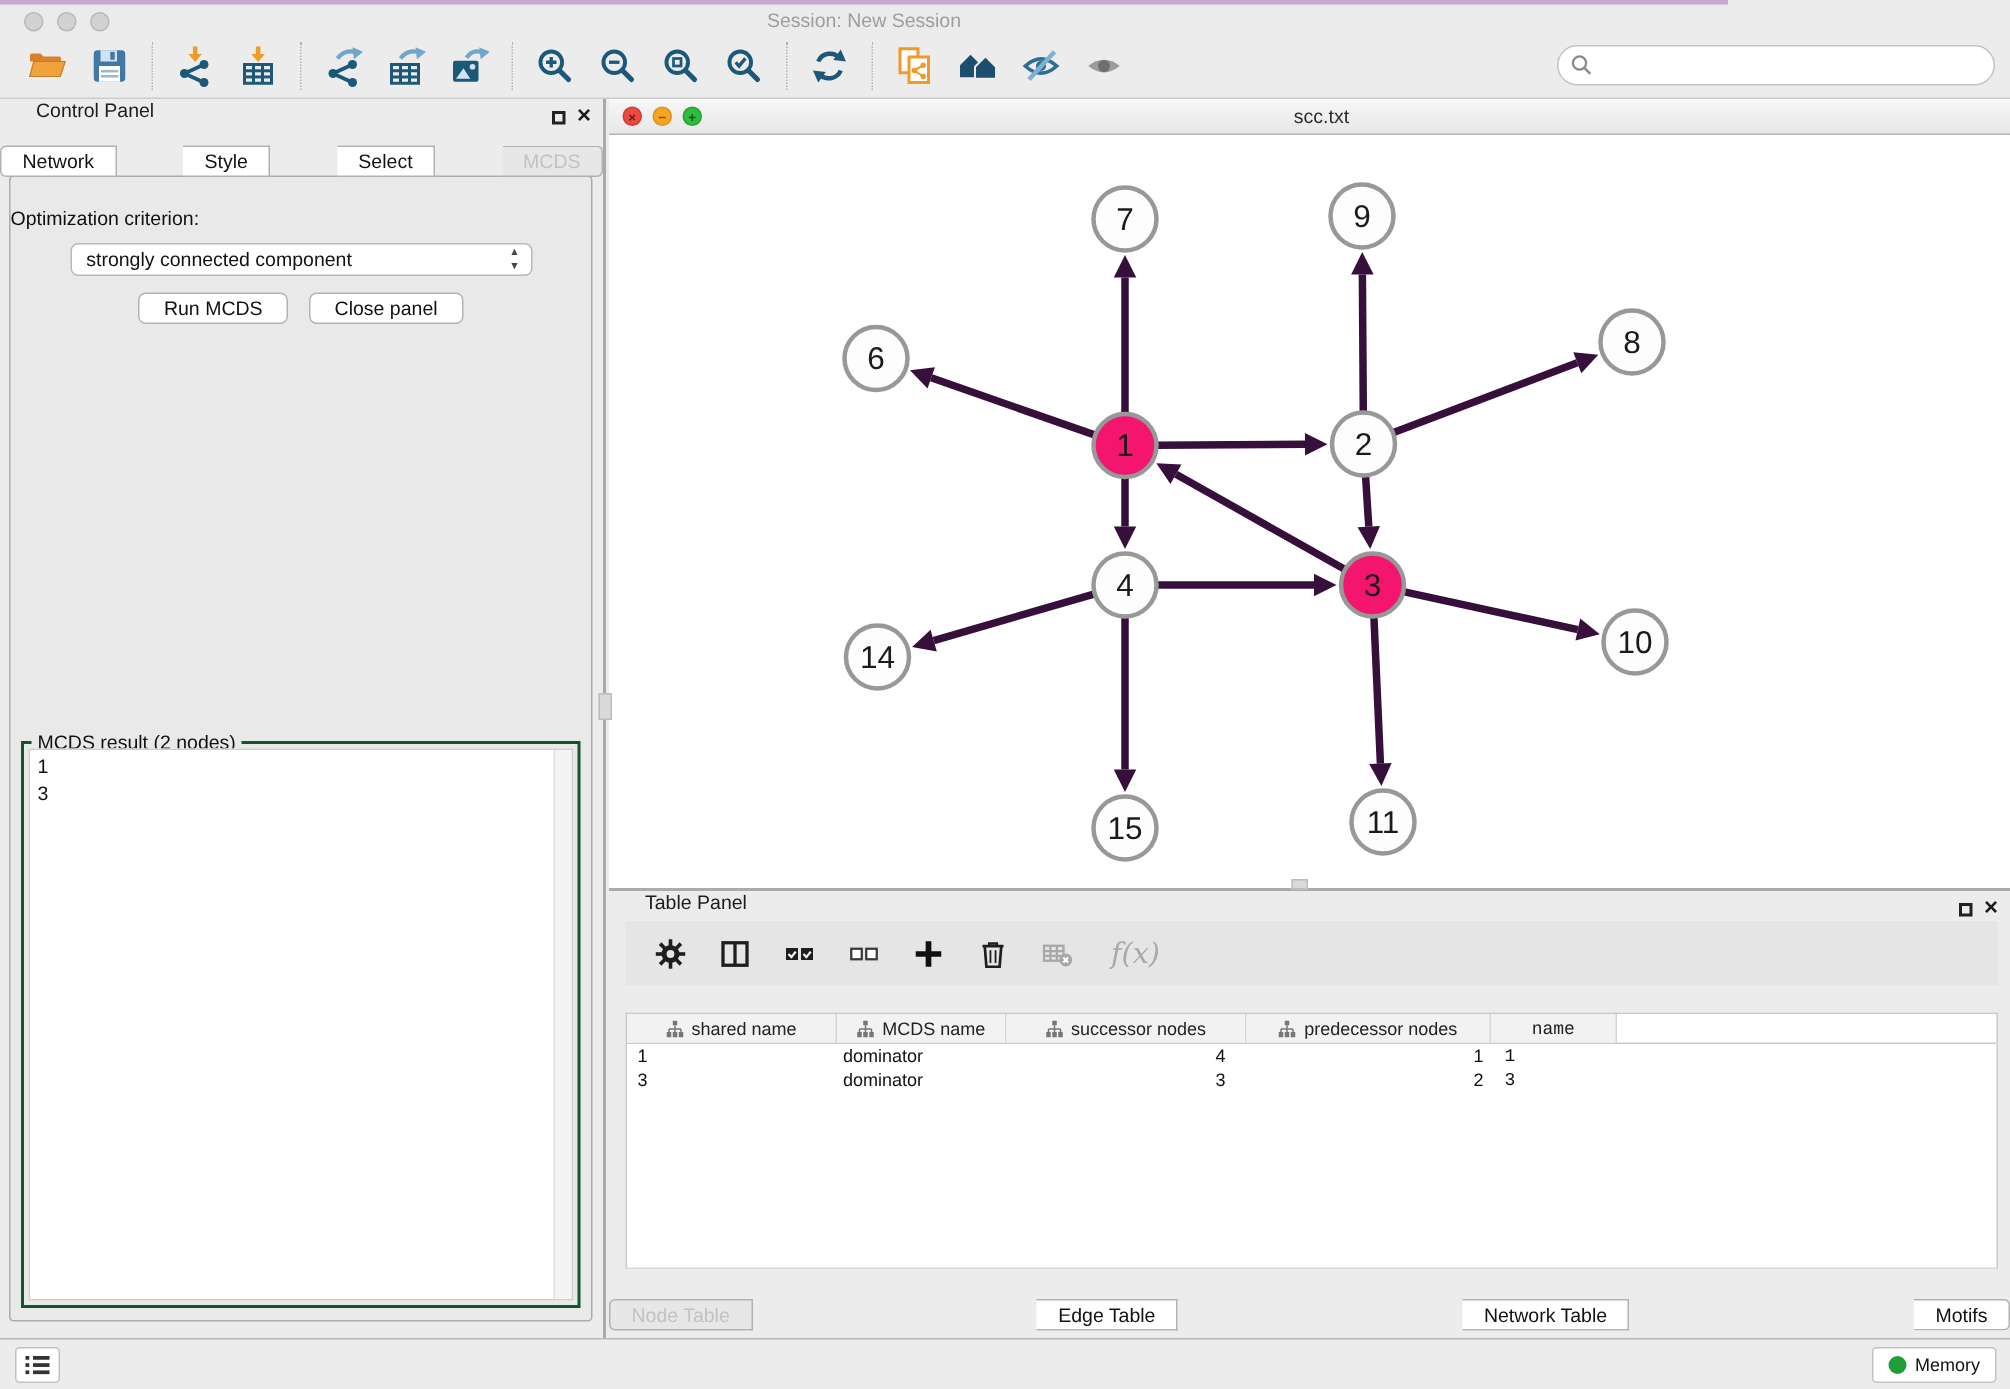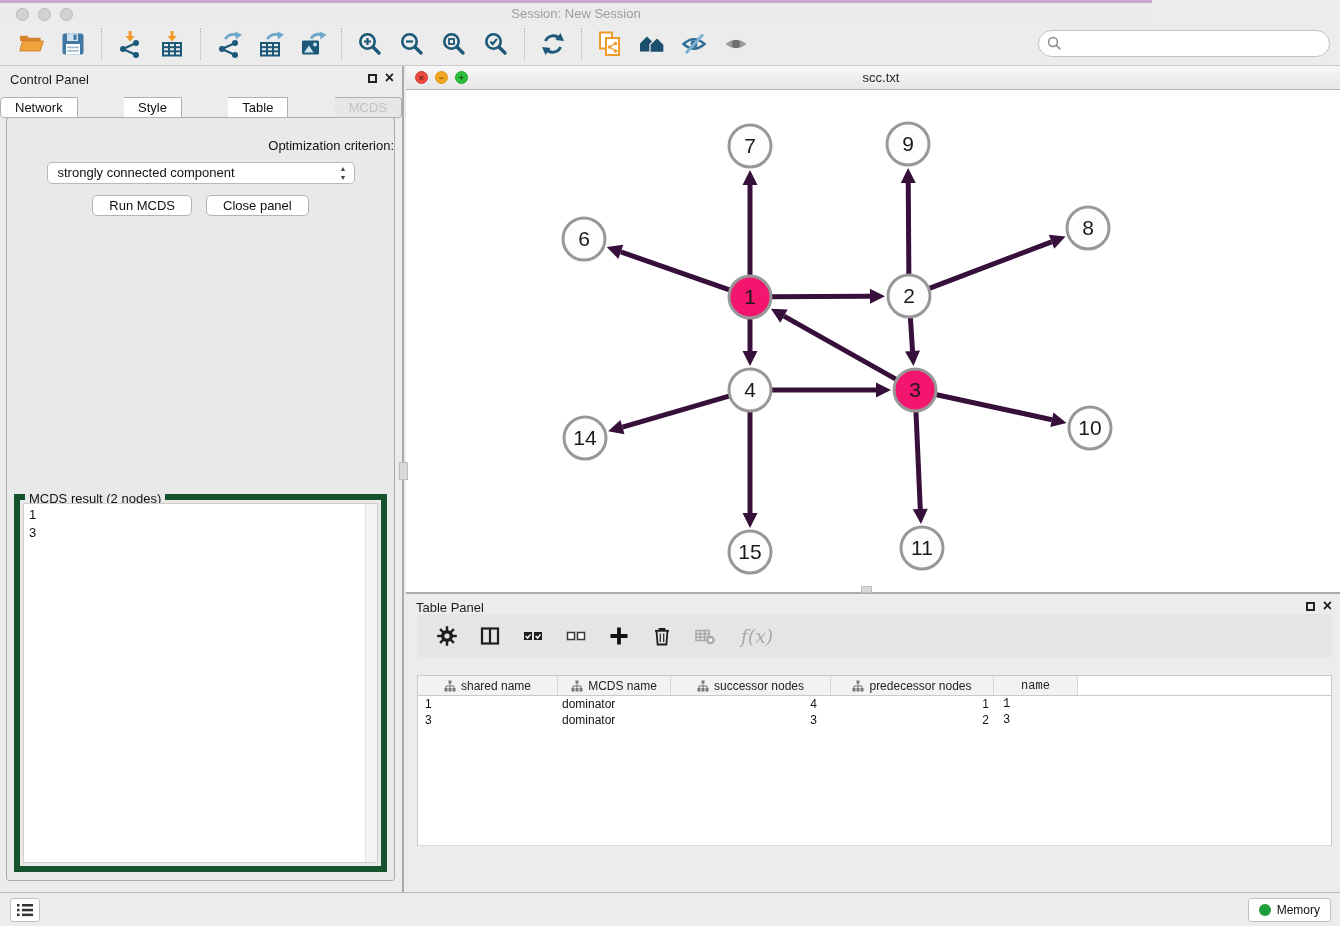--- a/index.html
+++ b/index.html
@@ -13,42 +13,42 @@
   .win-title { position:absolute; left:0; right:0; top:3px; text-align:center; font-size:13px; color:#9d9d9d; }
 
   
   .toolbar { position:absolute; top:22px; left:0; width:1340px; height:44px; background:#ececec; border-bottom:1px solid #cccccc; display:flex; align-items:center; padding-left:10px; }
   .tbtn { background:none; border:none; width:34px; height:34px; display:flex; align-items:center; justify-content:center; margin:0 4px; cursor:pointer; }
   .tb-sep { width:1px; height:32px; border-left:1px dotted #b2b2b2; margin:0 7px; }
   .searchbox { position:absolute; right:10px; top:8px; width:292px; height:27px; background:#ffffff; border:1px solid #c3c3c3; border-radius:14px; display:flex; align-items:center; padding-left:8px; }
   .searchbox input { border:none; outline:none; flex:1; height:20px; font-size:13px; background:transparent; margin-left:4px; }
 
   
-  .panel-header { height:26px; display:flex; align-items:center; padding:0 10px; font-size:13px; color:#1c1c1c; position:relative; }
+  .panel-header { height:26px; display:flex; align-items:flex-start; padding:0 24px; font-size:13px; color:#1c1c1c; position:relative; }
   .panel-ctrls { position:absolute; right:8px; top:5px; display:flex; align-items:center; gap:8px; }
   .float-box { width:9px; height:9px; border:2px solid #222; display:inline-block; }
   .close-x { font-size:16px; font-weight:bold; color:#1a1a1a; line-height:14px; }
 
   
   .seg-group { display:flex; justify-content:space-between; }
   .seg { height:21px; line-height:20px; padding:0 14px; background:#ffffff; border:1px solid #b1b1b1; border-left:none; font-size:13px; color:#111; cursor:pointer; white-space:nowrap; }
   .seg:first-child { border-left:1px solid #b1b1b1; border-radius:4px 0 0 4px; }
   .seg:last-child { border-radius:0 4px 4px 0; }
   .seg.selected { background:#e7e7e7; color:#c2c2c2; }
 
   
   .control-panel { position:absolute; top:66px; left:0; width:404px; height:826px; background:#ececec; border-right:2px solid #a9a9a9; }
   .cp-tabs { position:absolute; top:31px; left:0; right:0; z-index:2; }
   .cp-box { position:absolute; top:51px; left:6px; right:7px; bottom:11px; background:#e9e9e9; border:1px solid #ababab; border-radius:3px; }
-  .opt-label { margin-top:20px; text-align:right; font-size:13px; color:#111; }
+  .opt-label { margin-top:20px; text-align:left; font-size:13px; color:#111; }
   .dropdown { position:relative; width:308px; height:22px; margin:9px auto 0; background:#fff; border:1px solid #b9b9b9; border-radius:5px; font-size:13px; line-height:20px; padding-left:10px; color:#111; cursor:pointer; }
   .dd-arrows { position:absolute; right:7px; top:1px; display:flex; flex-direction:column; font-size:7px; line-height:9px; color:#444; }
   .btn-row { display:flex; justify-content:center; gap:14px; margin-top:11px; }
   .aqua-btn { height:21px; line-height:19px; padding:0 16px; background:#fff; border:1px solid #b3b3b3; border-radius:5px; font-size:13px; color:#111; cursor:pointer; }
-  .result-fieldset { position:absolute; left:7px; right:7px; top:376px; bottom:8px; border:6px solid #14532d; }
+  .result-fieldset { position:absolute; left:7px; right:7px; top:376px; bottom:8px; border:2px solid #14532d; }
   .result-legend { position:absolute; top:-9px; left:5px; background:#e9e9e9; padding:0 4px; font-size:13px; color:#111; }
   .result-area { position:absolute; left:3px; right:3px; top:3px; bottom:3px; background:#fff; border:1px solid #cfcfcf; }
   .scroll-track { position:absolute; right:0; top:0; bottom:0; width:12px; background:#f4f4f4; border-left:1px solid #e2e2e2; }
   .result-line { font-size:13px; line-height:18px; padding-left:5px; color:#111; }
   .result-line:first-child { margin-top:2px; }
 
   
   .v-grip { position:absolute; left:399px; top:462px; width:9px; height:18px; background:#d9d9d9; border:1px solid #bdbdbd; z-index:5; }
   .h-grip { position:absolute; left:861px; top:586px; width:11px; height:7px; background:#d9d9d9; border:1px solid #bdbdbd; z-index:5; }
 
@@ -261,21 +261,21 @@
   <div class="panel-header">
     <span>Control Panel</span>
     <span class="panel-ctrls">
       <span class="float-box"></span>
       <span class="close-x">×</span>
     </span>
   </div>
   <div class="seg-group cp-tabs">
     <div class="seg">Network</div>
     <div class="seg">Style</div>
-    <div class="seg">Table</div>
+    <div class="seg">Select</div>
     <div class="seg selected">MCDS</div>
   </div>
   <div class="cp-box">
     <div class="opt-label">Optimization criterion:</div>
     <div class="dropdown">
       <span>strongly connected component</span>
       <span class="dd-arrows">
           <span>▲</span>
           <span>▼</span>
         </span>
@@ -545,20 +545,26 @@
     </div>
     <div class="tr">
       <div class="td c0">3</div>
       <div class="td c1">dominator</div>
       <div class="td c2">3</div>
       <div class="td c3">2</div>
       <div class="td c4">3</div>
     </div>
   </div>
 
+  <div class="seg-group tp-tabs">
+    <div class="seg selected">Node Table</div>
+    <div class="seg">Edge Table</div>
+    <div class="seg">Network Table</div>
+    <div class="seg">Motifs</div>
+  </div>
 </div>
 
 <div class="status-bar">
   <button class="list-btn">
     <svg width="18" height="14" viewBox="0 0 18 14">
       <rect x="1" y="1" width="2.5" height="2.5" fill="#333"></rect>
         <rect x="6" y="1" width="11" height="2.5" fill="#333"></rect>
       <rect x="1" y="5.8" width="2.5" height="2.5" fill="#333"></rect>
         <rect x="6" y="5.8" width="11" height="2.5" fill="#333"></rect>
       <rect x="1" y="10.6" width="2.5" height="2.5" fill="#333"></rect>

